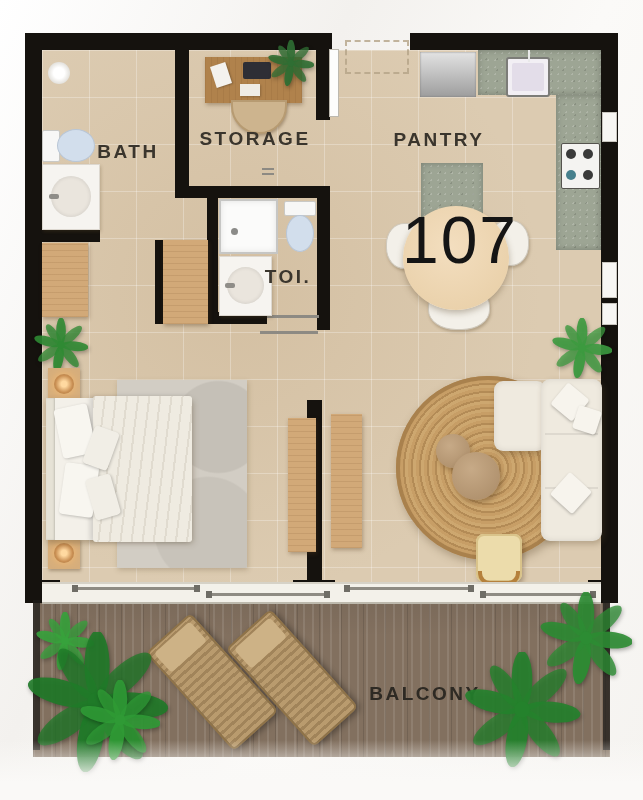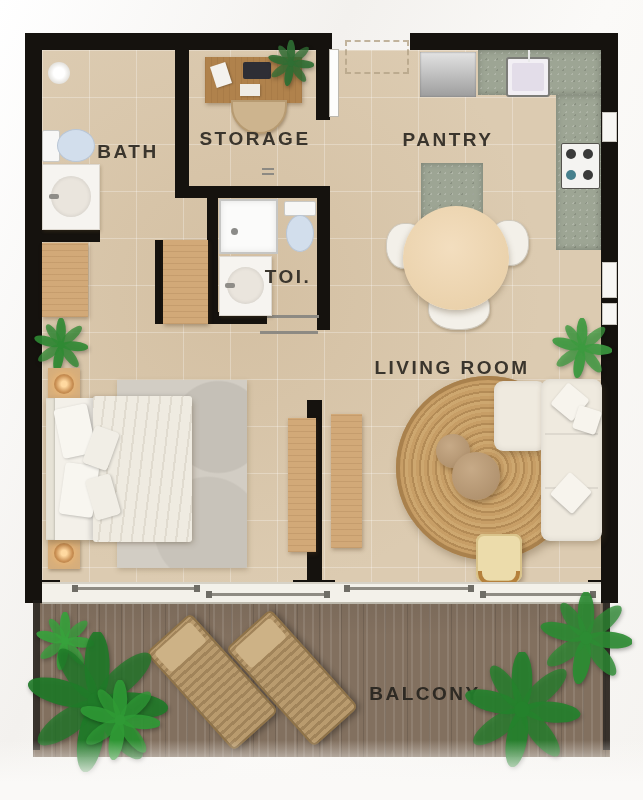--- a/index.html
+++ b/index.html
@@ -222,21 +222,22 @@
     <div class="burner" style="left:4px;top:5px"></div>
     <div class="burner" style="left:21px;top:5px"></div>
     <div class="burner blue" style="left:4px;top:26px"></div>
     <div class="burner" style="left:21px;top:26px"></div>
   </div>
   <div class="counter" style="left:421px;top:163px;width:62px;height:56px"></div>
   <div class="chair" style="left:386px;top:223px;width:38px;height:44px"></div>
   <div class="chair" style="left:489px;top:220px;width:38px;height:44px"></div>
   <div class="chair" style="left:428px;top:286px;width:60px;height:42px"></div>
   <div class="dining-table" style="left:403px;top:206px;width:106px;height:104px"></div>
-  <div class="room-label" style="left:448px;top:140px">PANTRY</div>
+  <div class="room-label" style="left:439px;top:140px">PANTRY</div>
+  <div class="unit-number" style="left:460px;top:240px">107</div>
 
   <div class="shower" style="left:219px;top:199px;width:55px;height:51px">
       <div class="drain"></div>
     </div>
   <div class="toilet-tank" style="left:284px;top:201px;width:30px;height:13px"></div>
   <div class="toilet-bowl" style="left:286px;top:215px;width:26px;height:35px"></div>
   <div class="vanity" style="left:219px;top:256px;width:53px;height:60px">
     <div class="bowl"></div>
       <div class="dot"></div>
   </div>
@@ -258,21 +259,20 @@
     <div class="duvet"></div>
     <div class="pillow" style="left:12px;top:8px;width:34px;height:50px;transform:rotate(-12deg)"></div>
     <div class="pillow" style="left:16px;top:66px;width:34px;height:52px;transform:rotate(8deg)"></div>
     <div class="pillow" style="left:42px;top:30px;width:26px;height:40px;transform:rotate(20deg);background:#f1eee6"></div>
     <div class="pillow" style="left:44px;top:78px;width:26px;height:42px;transform:rotate(-16deg);background:#f1eee6"></div>
   </div>
 
   <div class="wood" style="left:288px;top:418px;width:28px;height:134px"></div>
   <div class="wood" style="left:331px;top:414px;width:31px;height:134px"></div>
 
-  <div class="room-label" style="left:452px;top:368px">LIVING ROOM</div>
   <svg class="plant" style="left:552px;top:318px;color:#3c9a3f" width="60" height="60" viewBox="-50 -50 100 100">
       <use href="#plant-symbol"></use>
     </svg>
   <div class="round-rug" style="left:396px;top:376px;width:184px;height:184px"></div>
   <div class="sofa" style="left:494px;top:381px;width:52px;height:70px"></div>
   <div class="sofa" style="left:541px;top:379px;width:61px;height:162px">
     <div class="sofa-seam" style="left:4px;right:4px;top:54px;height:2px"></div>
     <div class="sofa-seam" style="left:4px;right:4px;top:108px;height:2px"></div>
   </div>
   <div class="throw-pillow" style="left:556px;top:388px;width:28px;height:28px;transform:rotate(40deg)"></div>

